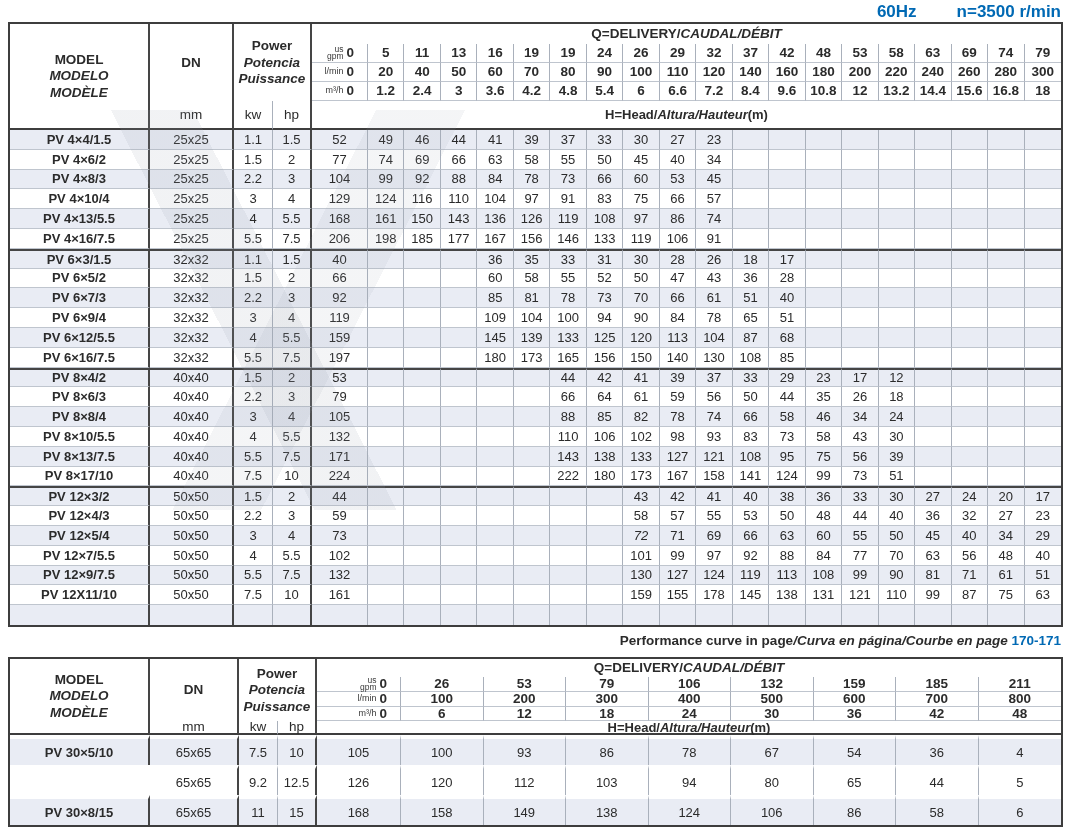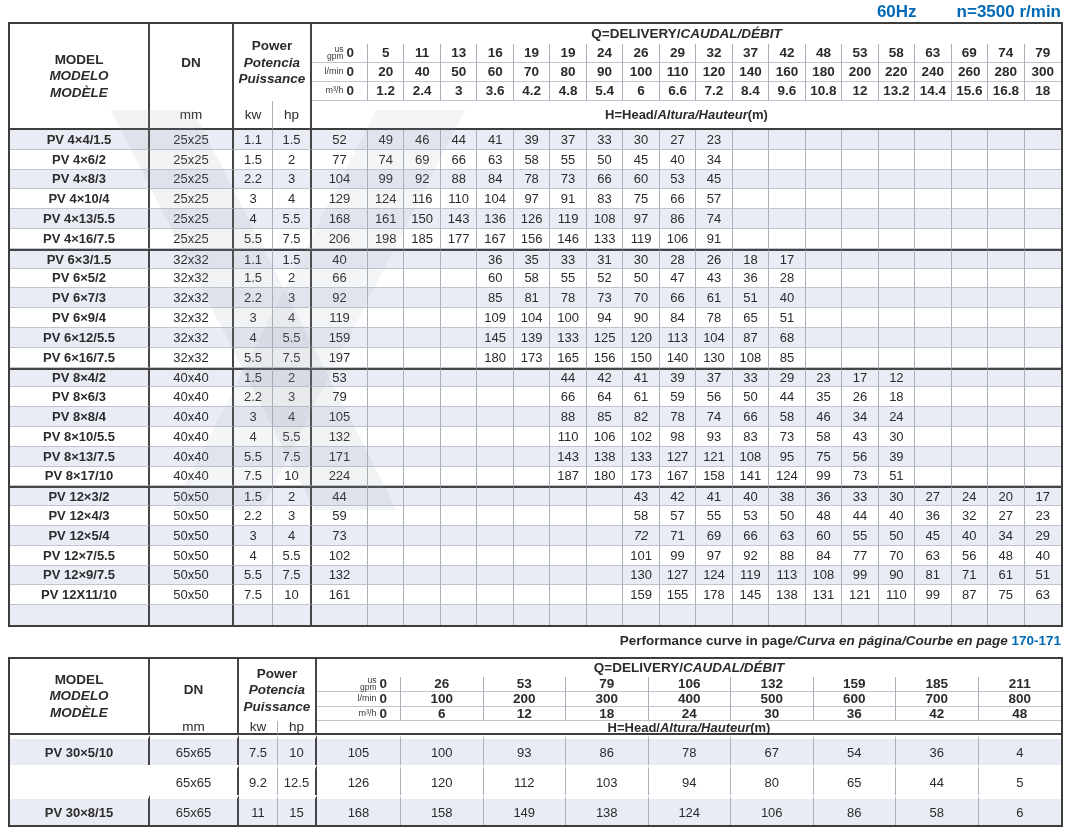--- a/index.html
+++ b/index.html
@@ -563,21 +563,21 @@
     <div class="cell b br-d bb-l" style="grid-area: 23 / 1 / 24 / 2;">PV 8×17/10</div>
     <div class="cell br-d bb-l" style="grid-area: 23 / 2 / 24 / 3;">40x40</div>
     <div class="cell br-l bb-l" style="grid-area: 23 / 3 / 24 / 4;">7.5</div>
     <div class="cell br-d bb-l" style="grid-area: 23 / 4 / 24 / 5;">10</div>
     <div class="cell br-l bb-l" style="grid-area: 23 / 5 / 24 / 6;">224</div>
     <div class="cell br-l bb-l" style="grid-area: 23 / 6 / 24 / 7;"></div>
     <div class="cell br-l bb-l" style="grid-area: 23 / 7 / 24 / 8;"></div>
     <div class="cell br-l bb-l" style="grid-area: 23 / 8 / 24 / 9;"></div>
     <div class="cell br-l bb-l" style="grid-area: 23 / 9 / 24 / 10;"></div>
     <div class="cell br-l bb-l" style="grid-area: 23 / 10 / 24 / 11;"></div>
-    <div class="cell br-l bb-l" style="grid-area: 23 / 11 / 24 / 12;">187</div>
+    <div class="cell br-l bb-l" style="grid-area: 23 / 11 / 24 / 12;">222</div>
     <div class="cell br-l bb-l" style="grid-area: 23 / 12 / 24 / 13;">180</div>
     <div class="cell br-l bb-l" style="grid-area: 23 / 13 / 24 / 14;">173</div>
     <div class="cell br-l bb-l" style="grid-area: 23 / 14 / 24 / 15;">167</div>
     <div class="cell br-l bb-l" style="grid-area: 23 / 15 / 24 / 16;">158</div>
     <div class="cell br-l bb-l" style="grid-area: 23 / 16 / 24 / 17;">141</div>
     <div class="cell br-l bb-l" style="grid-area: 23 / 17 / 24 / 18;">124</div>
     <div class="cell br-l bb-l" style="grid-area: 23 / 18 / 24 / 19;">99</div>
     <div class="cell br-l bb-l" style="grid-area: 23 / 19 / 24 / 20;">73</div>
     <div class="cell br-l bb-l" style="grid-area: 23 / 20 / 24 / 21;">51</div>
     <div class="cell br-l bb-l" style="grid-area: 23 / 21 / 24 / 22;"></div>

